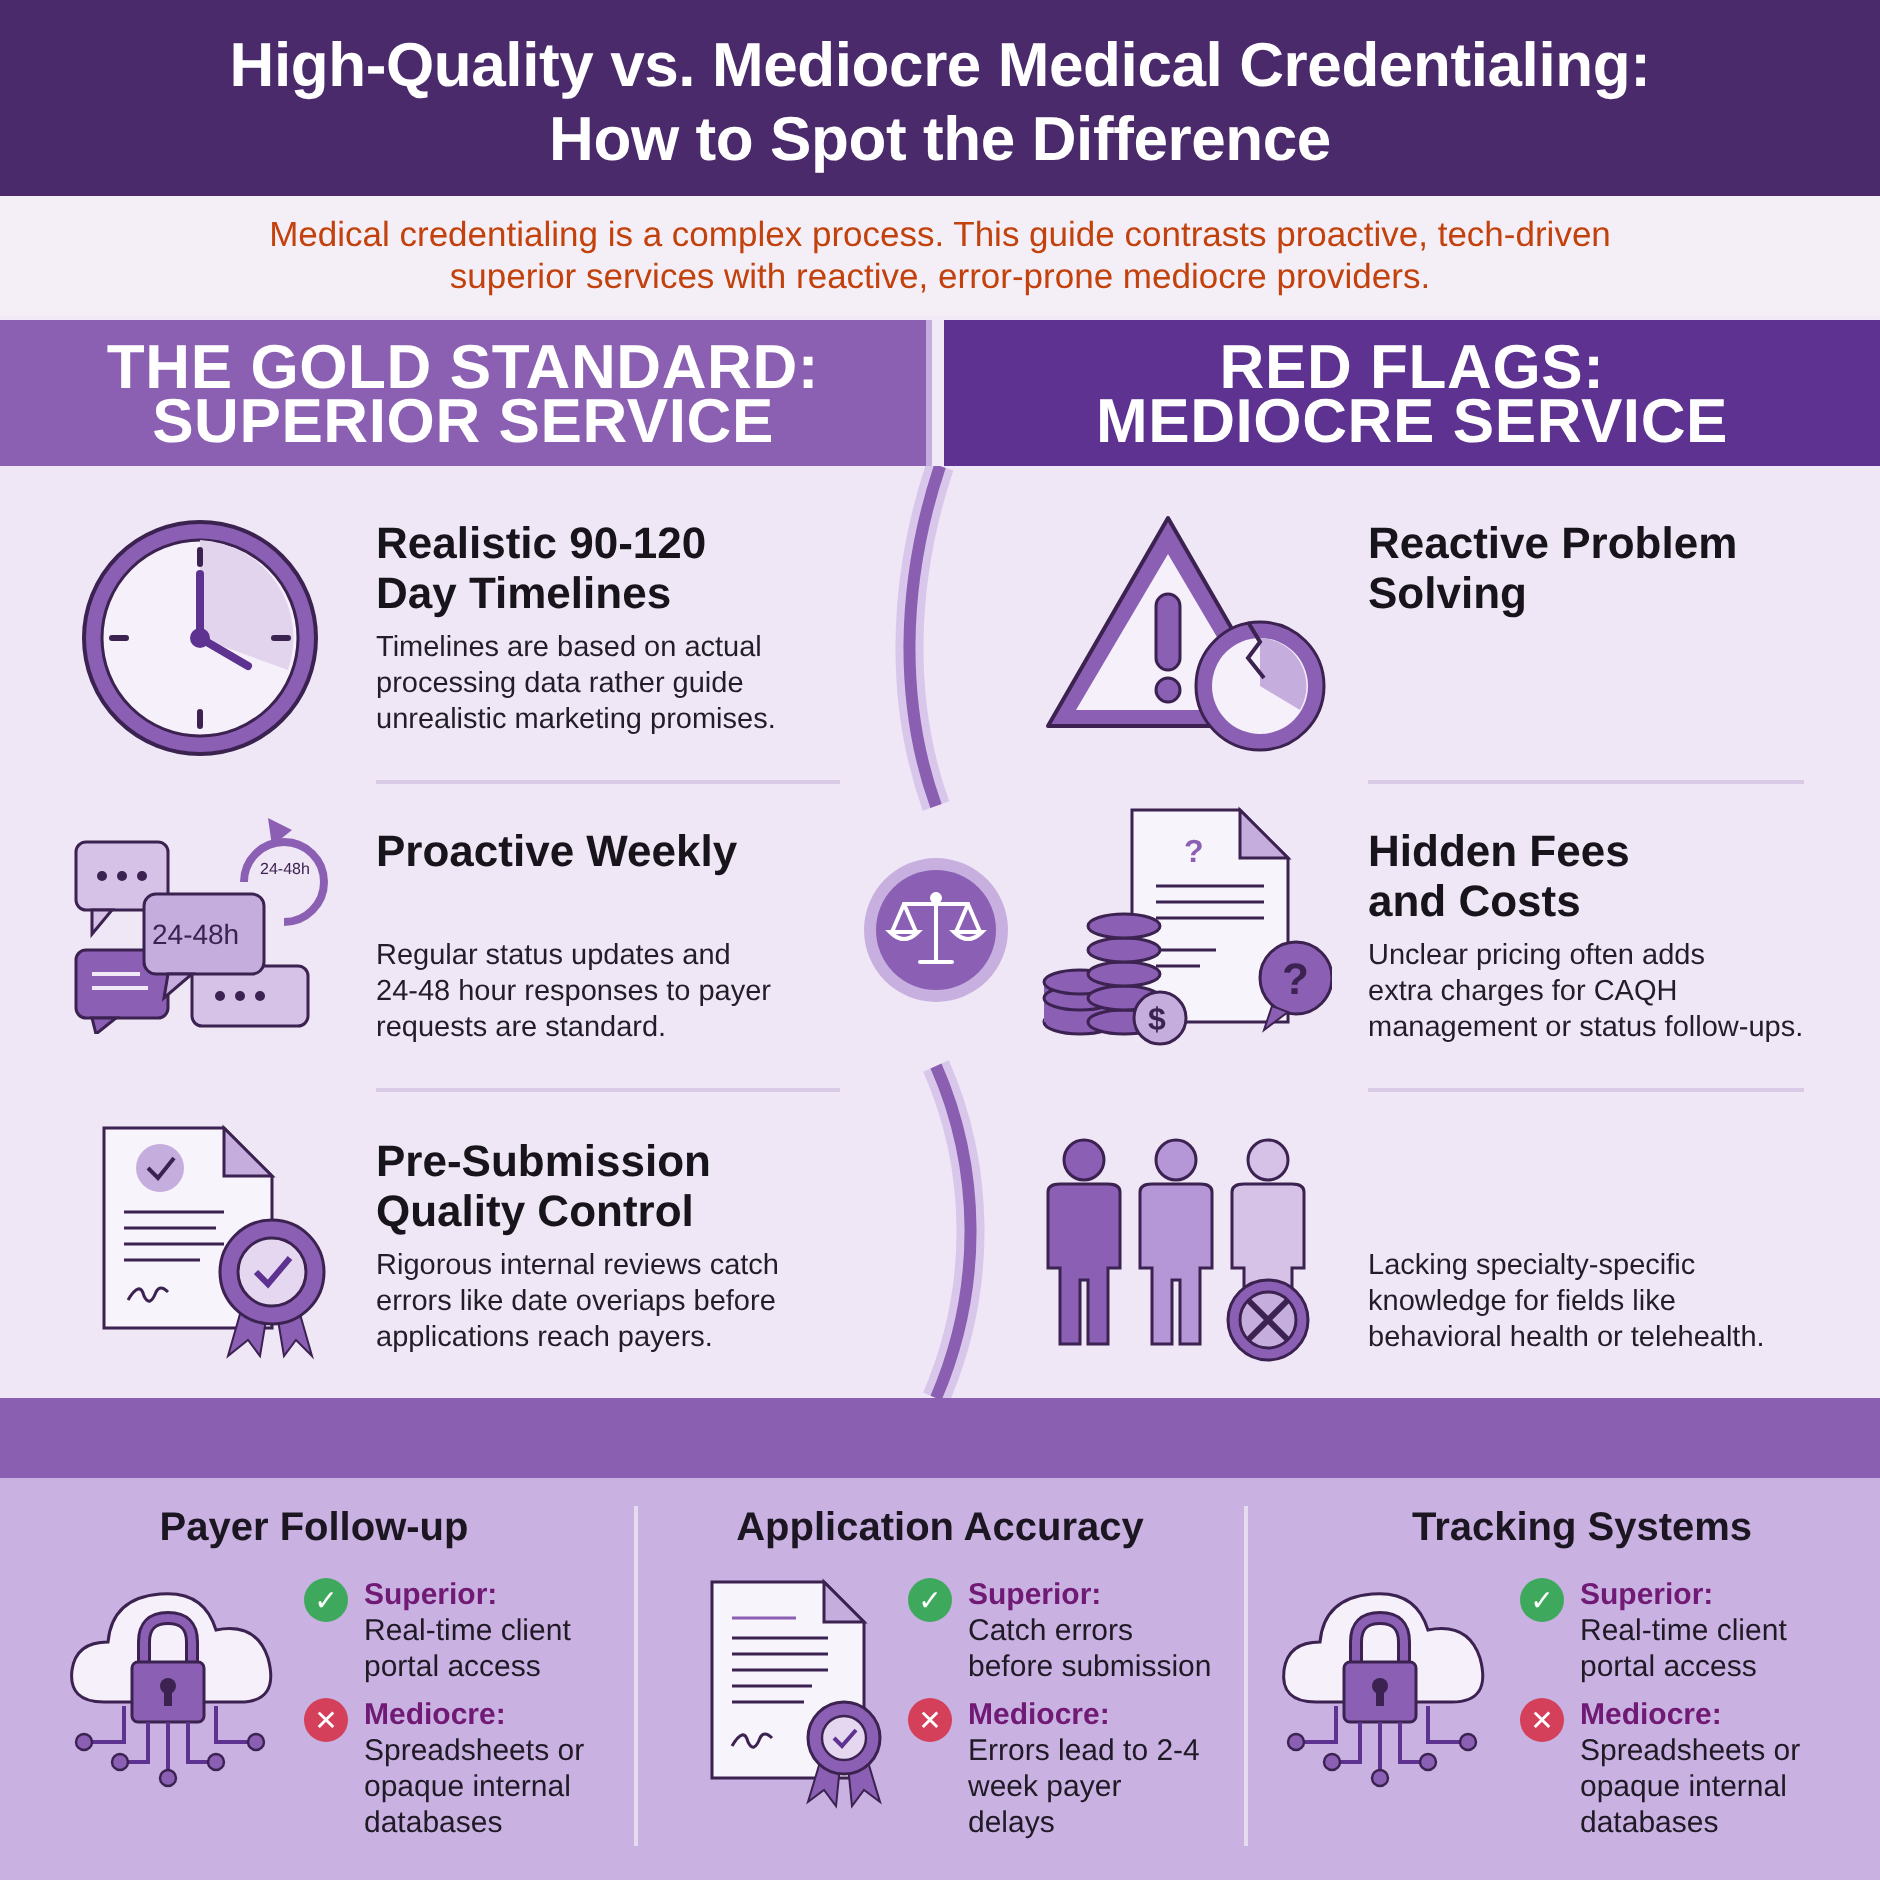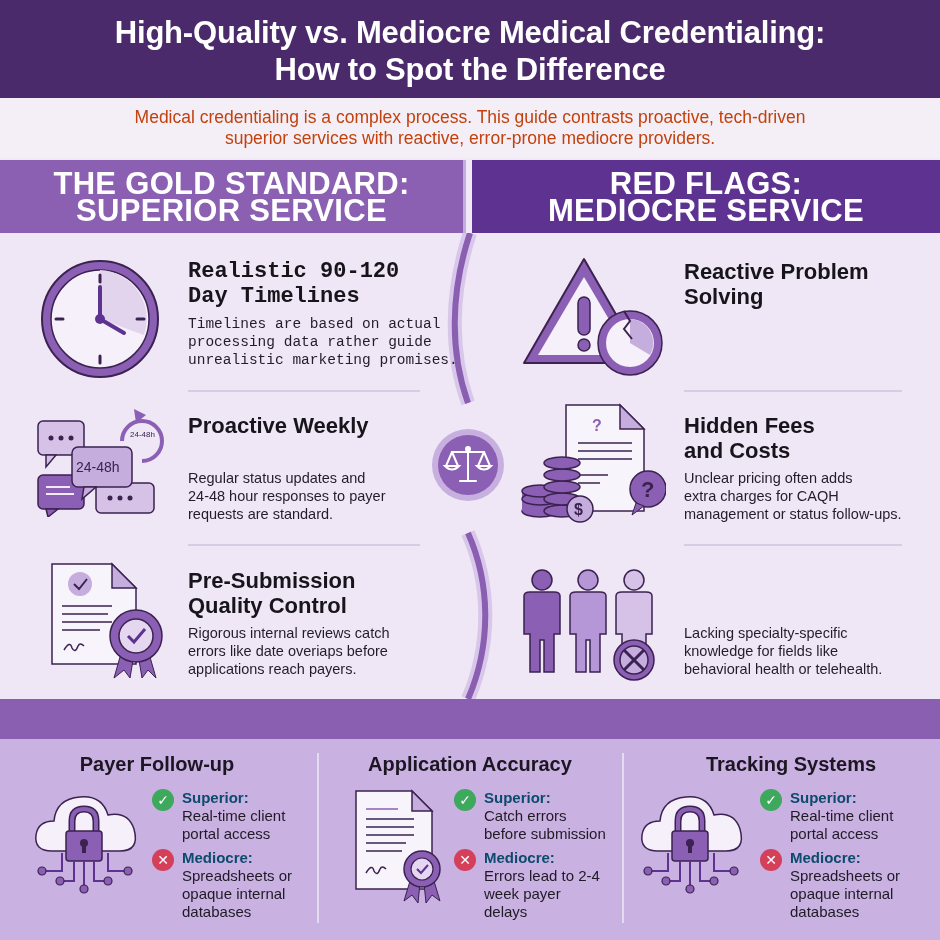--- a/index.html
+++ b/index.html
@@ -29,21 +29,21 @@
 
   .band { position: absolute; left: 0; top: 699px; width: 940px; height: 40px; background: #8a5eb0; }
   .bottom { position: absolute; left: 0; top: 739px; width: 940px; height: 201px; background: #c9b1e1; }
   .card { position: absolute; top: 0; height: 201px; }
   .card h4 { position: absolute; top: 14px; left: 0; width: 100%; text-align: center; font-size: 20px; font-weight: bold; color: #1c1622; }
   .vsep { position: absolute; top: 14px; width: 2px; height: 170px; background: #e6dcef; }
   .row { position: absolute; }
   .badge { position: absolute; left: 0; top: 0; width: 22px; height: 22px; border-radius: 50%; color: #fff; font-weight: bold; font-size: 14px; text-align: center; line-height: 22px; }
   .badge.ok { background: #3ea95d; }
   .badge.bad { background: #d4405a; }
-  .row .lbl { position: absolute; left: 30px; top: 0; font-size: 15px; line-height: 18px; font-weight: bold; color: #0c4a6e; }
+  .row .lbl { position: absolute; left: 30px; top: 0; font-size: 15px; line-height: 18px; font-weight: bold; color: #701a75; }
   .row .val { position: absolute; left: 30px; top: 18px; font-size: 15px; line-height: 18px; color: #201a26; width: 140px; }
 </style>
 </head>
 <body>
 
 <div class="hero">
   <h1>
     <div>High-Quality vs. Mediocre Medical Credentialing:</div>
     <div>How to Spot the Difference</div>
   </h1>
@@ -79,21 +79,21 @@
         <line x1="32" y1="219" x2="38" y2="233"></line>
       <path d="M25 233 Q32 240 39 233 Z"></path>
       <line x1="64" y1="219" x2="58" y2="233"></line>
         <line x1="64" y1="219" x2="70" y2="233"></line>
       <path d="M57 233 Q64 240 71 233 Z"></path>
       <circle cx="48" cy="216" r="2" fill="#fff"></circle>
     </g>
   </g>
 </svg>
 
-<div class="item" style="left:0;top:233px;width:470px;height:160px;font-family:Liberation Mono, monospace;">
+<div class="item" style="left:0;top:233px;width:470px;height:160px;">
   <svg class="icon" style="left:38px;top:24px;" width="124" height="124" viewBox="0 0 124 124">
     <circle cx="62" cy="62" r="58" fill="#8b5fb3" stroke="#3b2250" stroke-width="2"></circle>
     <circle cx="62" cy="62" r="49" fill="#f5f0f9" stroke="#3b2250" stroke-width="1.5"></circle>
     <path d="M62 62 L62 13 A49 49 0 0 1 106 78 Z" fill="#e3d4ee"></path>
     <g stroke="#3b2250" stroke-width="3" stroke-linecap="round">
       <line x1="62" y1="18" x2="62" y2="25"></line>
         <line x1="62" y1="99" x2="62" y2="106"></line>
       <line x1="18" y1="62" x2="25" y2="62"></line>
         <line x1="99" y1="62" x2="106" y2="62"></line>
     </g>

